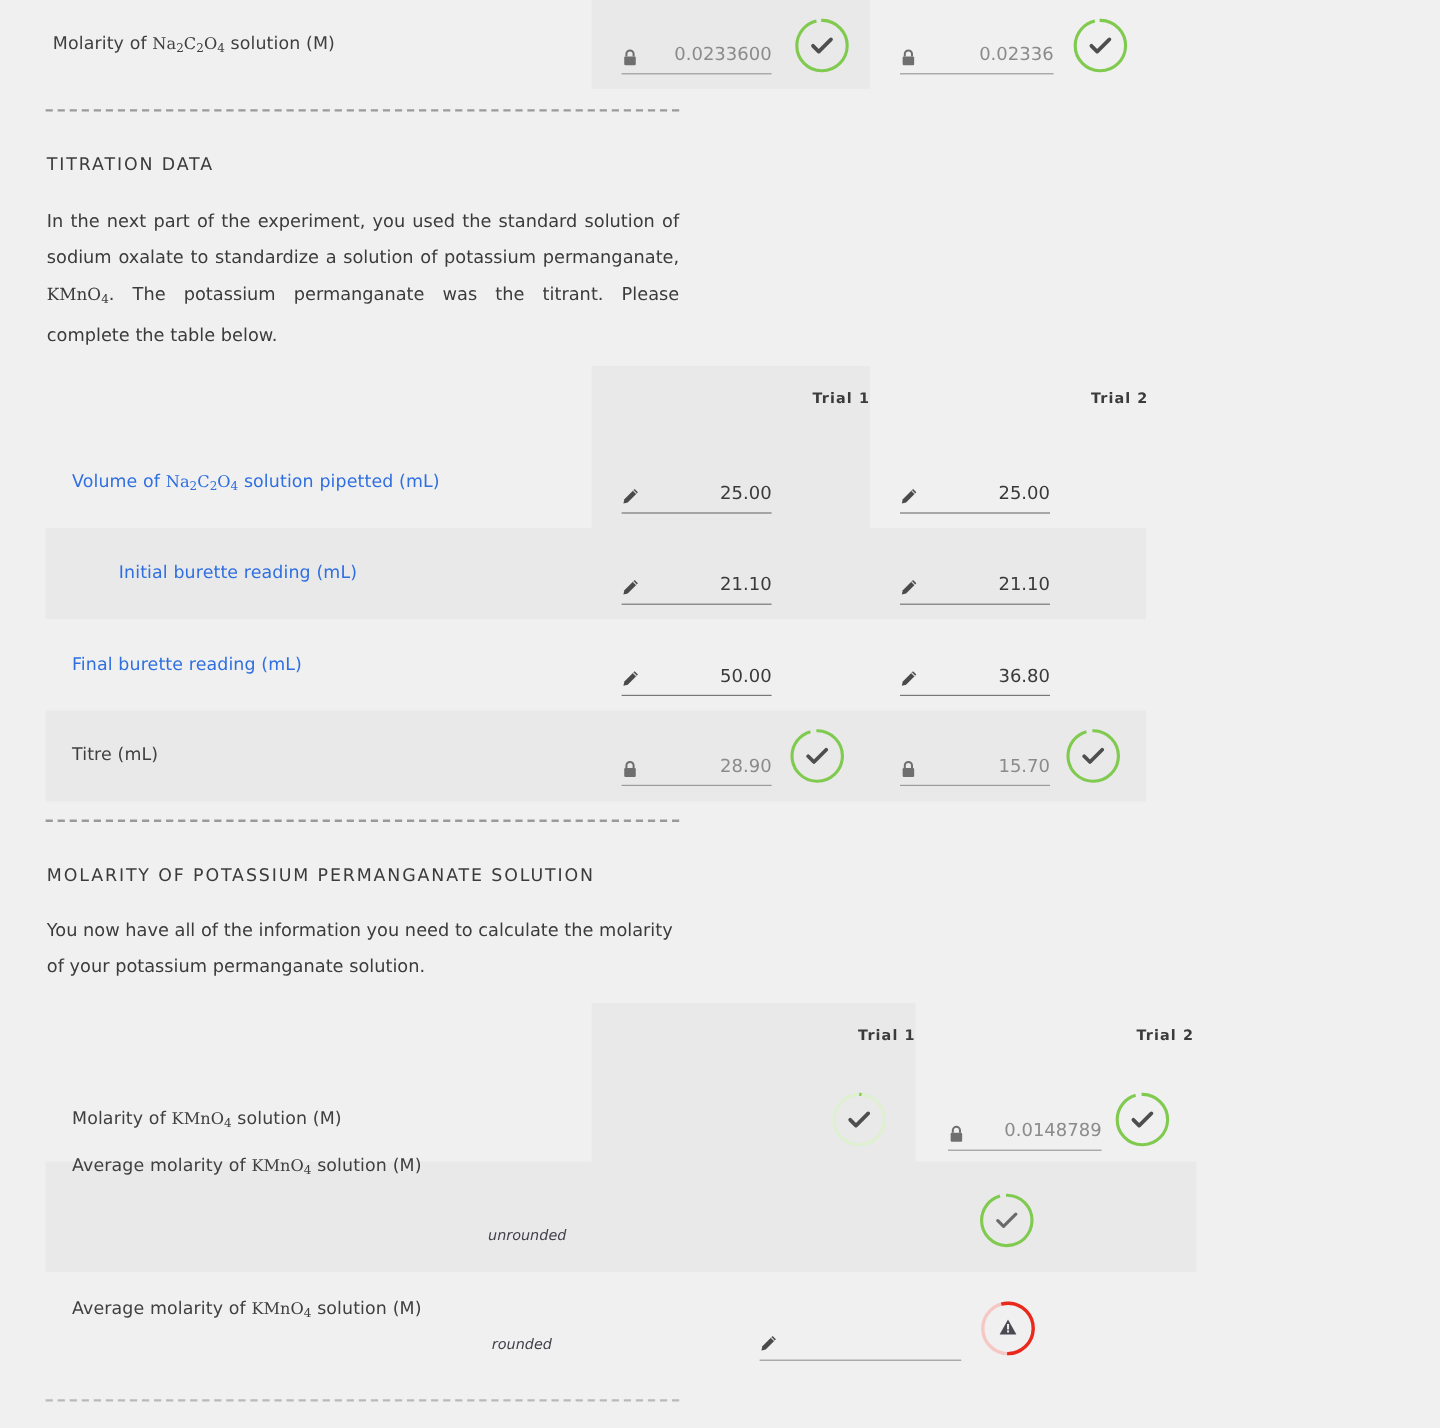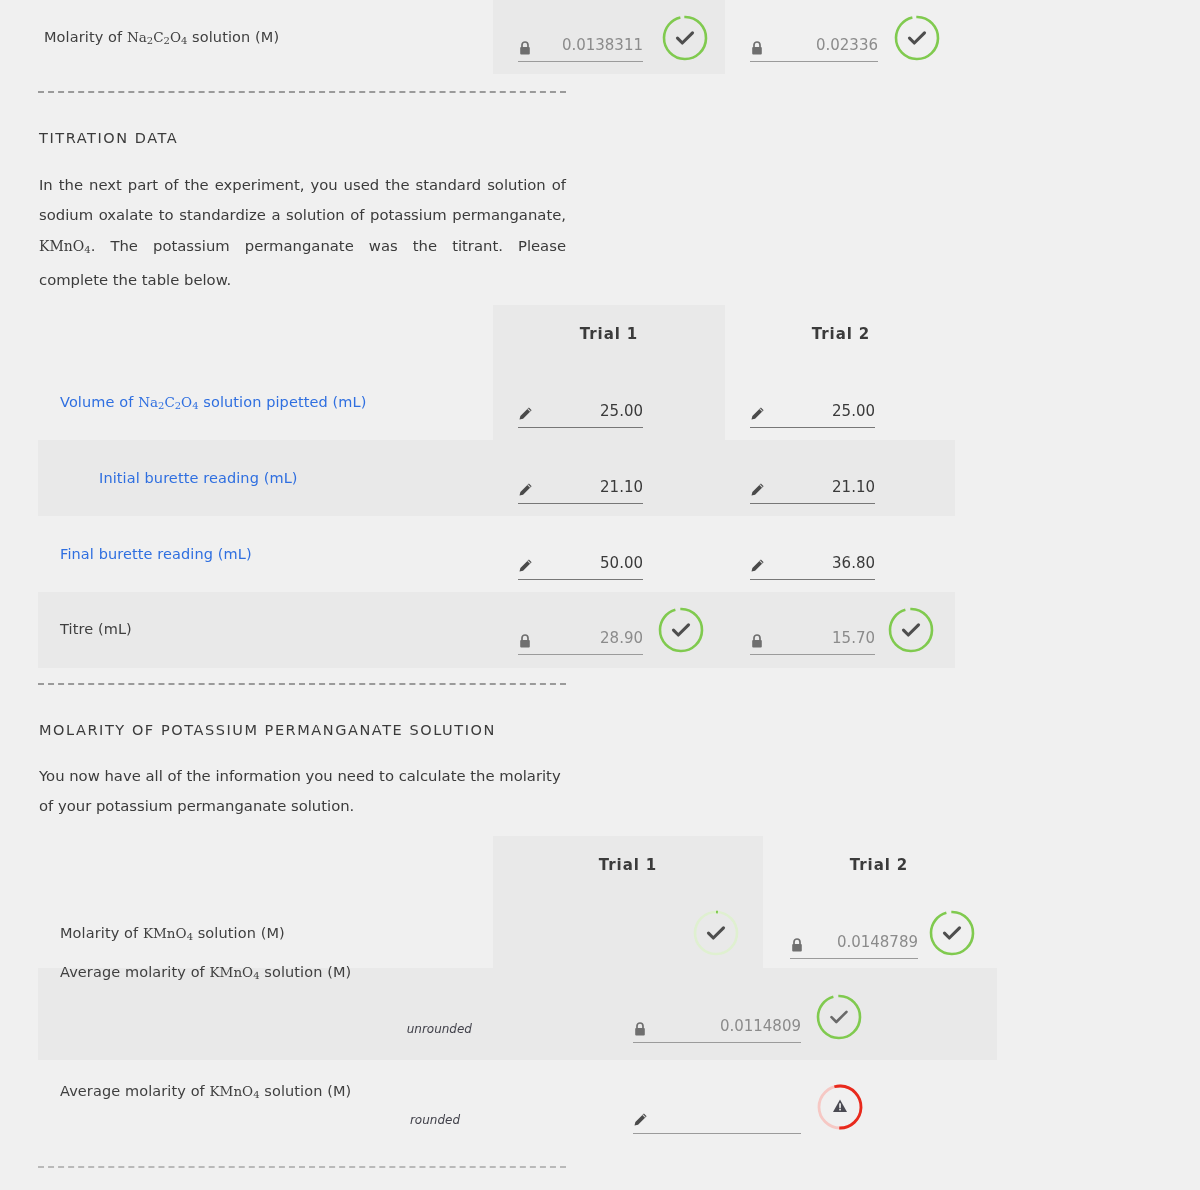--- a/index.html
+++ b/index.html
@@ -71,25 +71,25 @@
   .divider {
     position: absolute;
     height: 0;
     border-top: 2px dashed #9a9a9a;
   }
   .divider.light { border-top-color: #b9b9b9; }
 
   
   .colhead {
     position: absolute;
-    font-size: 15px;
+    font-size: 12px;
     font-weight: bold;
     color: #3b3b3b;
     letter-spacing: .9px;
-    text-align: center;
+    text-align: right;
   }
 
   
   .field { position: absolute; }
   .field .underline {
     position: absolute;
     left: 0; right: 0; bottom: 0;
     border-bottom: 1px solid #777;
   }
   .field .underline.soft { border-bottom-color: #9b9b9b; }
@@ -134,21 +134,21 @@
     <span>Molarity of </span><span class="chem">Na<sub>2</sub>C<sub>2</sub>O<sub>4</sub></span><span> solution (M)</span>
   </div>
 
   <div class="field" style="left:518px; top:18px; width:125px; height:44px;">
     <span class="ficon">
       <svg width="14" height="16" viewBox="0 0 14 16">
           <path d="M4 7V5a3 3 0 0 1 6 0v2" fill="none" stroke="#6f6f6f" stroke-width="1.7"></path>
           <rect x="2.2" y="7" width="9.6" height="7.4" rx="1" fill="#6f6f6f"></rect>
         </svg>
     </span>
-    <span class="value locked">0.0138311</span>
+    <span class="value locked">0.0233600</span>
     <span class="underline soft"></span>
   </div>
   <div class="ring" style="left:660px; top:13px;">
     <svg width="50" height="50" viewBox="0 0 50 50">
       <circle cx="25" cy="25" r="21" fill="none" stroke="#80ca4f" stroke-width="2.6" stroke-dasharray="128 4" stroke-dashoffset="2" transform="rotate(-89 25 25)" stroke-linecap="butt"></circle>
       <path d="M17.5 25.2 L22.3 30 L32.5 19.8" fill="none" stroke="#4e4e4e" stroke-width="3.1" stroke-linecap="round" stroke-linejoin="round"></path>
     </svg>
   </div>
 
   <div class="field" style="left:750px; top:18px; width:128px; height:44px;">
@@ -329,30 +329,20 @@
       <circle cx="25" cy="25" r="21" fill="none" stroke="#80ca4f" stroke-width="2.6" stroke-dasharray="127 5" stroke-dashoffset="2" transform="rotate(-89 25 25)" stroke-linecap="butt"></circle>
       <path d="M17.5 25.2 L22.3 30 L32.5 19.8" fill="none" stroke="#4e4e4e" stroke-width="3.1" stroke-linecap="round" stroke-linejoin="round"></path>
     </svg>
   </div>
 
   <div class="shade" style="left:38px; top:968px; width:959px; height:92px;"></div>
   <div class="rowlabel" style="left:60px; top:964px;">
     <span>Average molarity of </span><span class="chem">KMnO<sub>4</sub></span><span> solution (M)</span>
   </div>
   <div class="qualifier" style="left:272px; top:1022px; width:200px;">unrounded</div>
-  <div class="field" style="left:633px; top:999px; width:168px; height:44px;">
-    <span class="ficon">
-      <svg width="14" height="16" viewBox="0 0 14 16">
-          <path d="M4 7V5a3 3 0 0 1 6 0v2" fill="none" stroke="#6f6f6f" stroke-width="1.7"></path>
-          <rect x="2.2" y="7" width="9.6" height="7.4" rx="1" fill="#6f6f6f"></rect>
-        </svg>
-    </span>
-    <span class="value locked">0.0114809</span>
-    <span class="underline soft"></span>
-  </div>
   <div class="ring" style="left:814px; top:992px;">
     <svg width="50" height="50" viewBox="0 0 50 50">
       <circle cx="25" cy="25" r="21" fill="none" stroke="#80ca4f" stroke-width="2.6" stroke-dasharray="127 5" stroke-dashoffset="2" transform="rotate(-89 25 25)" stroke-linecap="butt"></circle>
       <path d="M17.5 25.2 L22.3 30 L32.5 19.8" fill="none" stroke="#6a6a6a" stroke-width="2.6" stroke-linecap="round" stroke-linejoin="round"></path>
     </svg>
   </div>
 
   <div class="rowlabel" style="left:60px; top:1083px;">
     <span>Average molarity of </span><span class="chem">KMnO<sub>4</sub></span><span> solution (M)</span>
   </div>

